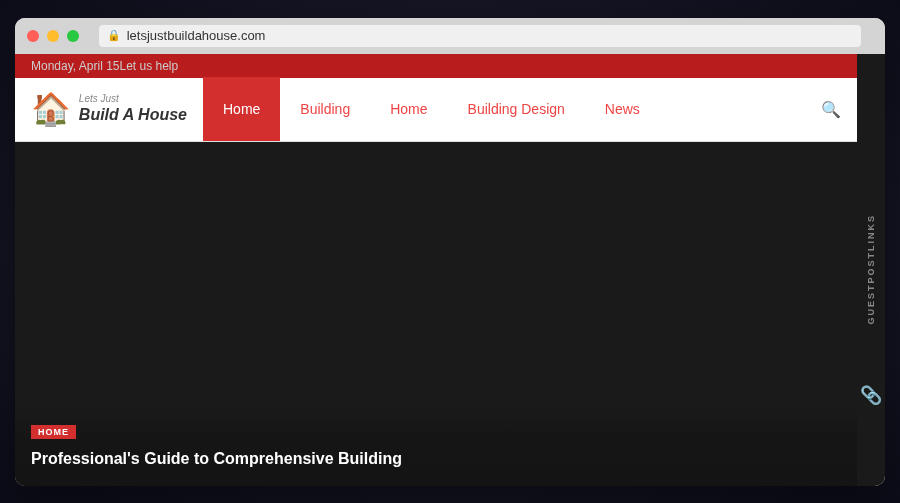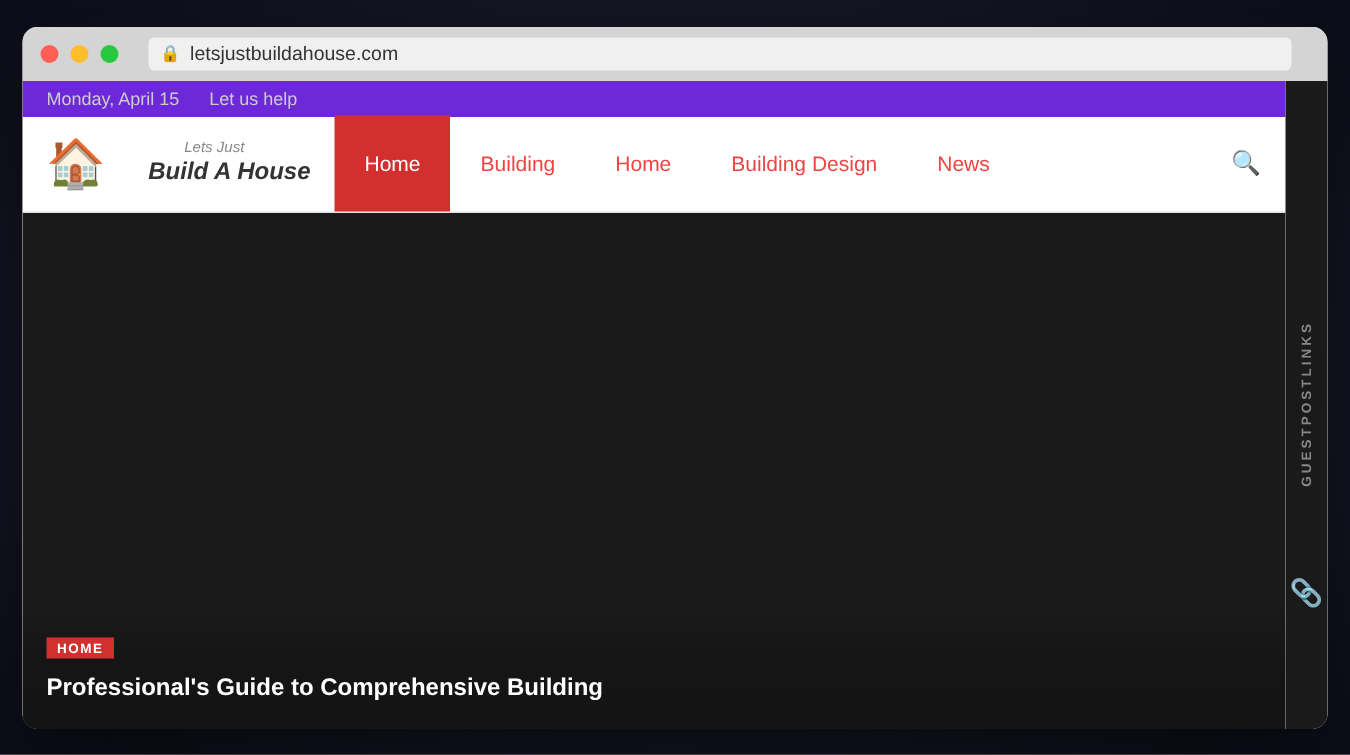--- a/index.html
+++ b/index.html
@@ -125,27 +125,26 @@
     .website {
       flex: 1;
       display: flex;
       flex-direction: column;
       overflow: hidden;
       margin-right: 28px;
     }
 
     
     .top-bar {
-      background: #6d28d9;
+      background: #b91c1c;
       color: #ccc;
       font-size: 12px;
       padding: 5px 16px;
       display: flex;
       align-items: flex-end;
-      gap: 20px;
     }
 
     
     .nav-bar {
       background: #fff;
       display: flex;
       align-items: center;
       padding: 0 16px;
       border-bottom: 1px solid #e0e0e0;
       height: 64px;
@@ -165,29 +164,27 @@
     .logo-text {
       font-size: 11px;
       color: #555;
       line-height: 1.2;
     }
 
     .logo-text .logo-lets {
       font-size: 10px;
       color: #888;
       font-style: italic;
-      margin-left: 44px;
     }
 
     .logo-text .logo-build {
       font-size: 16px;
       color: #333;
       font-weight: bold;
       font-style: italic;
-      margin-left: 20px;
     }
 
     .nav-items {
       display: flex;
       align-items: center;
       height: 100%;
       gap: 0;
     }
 
     .nav-item {

